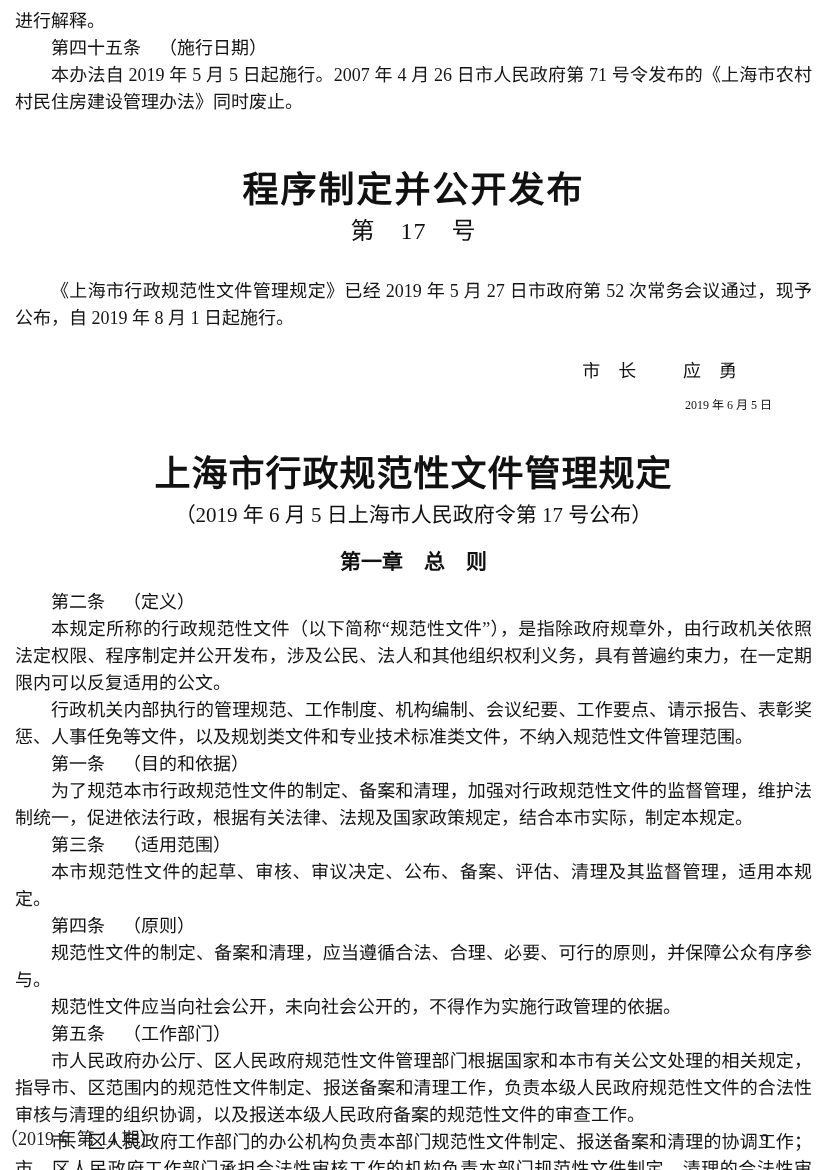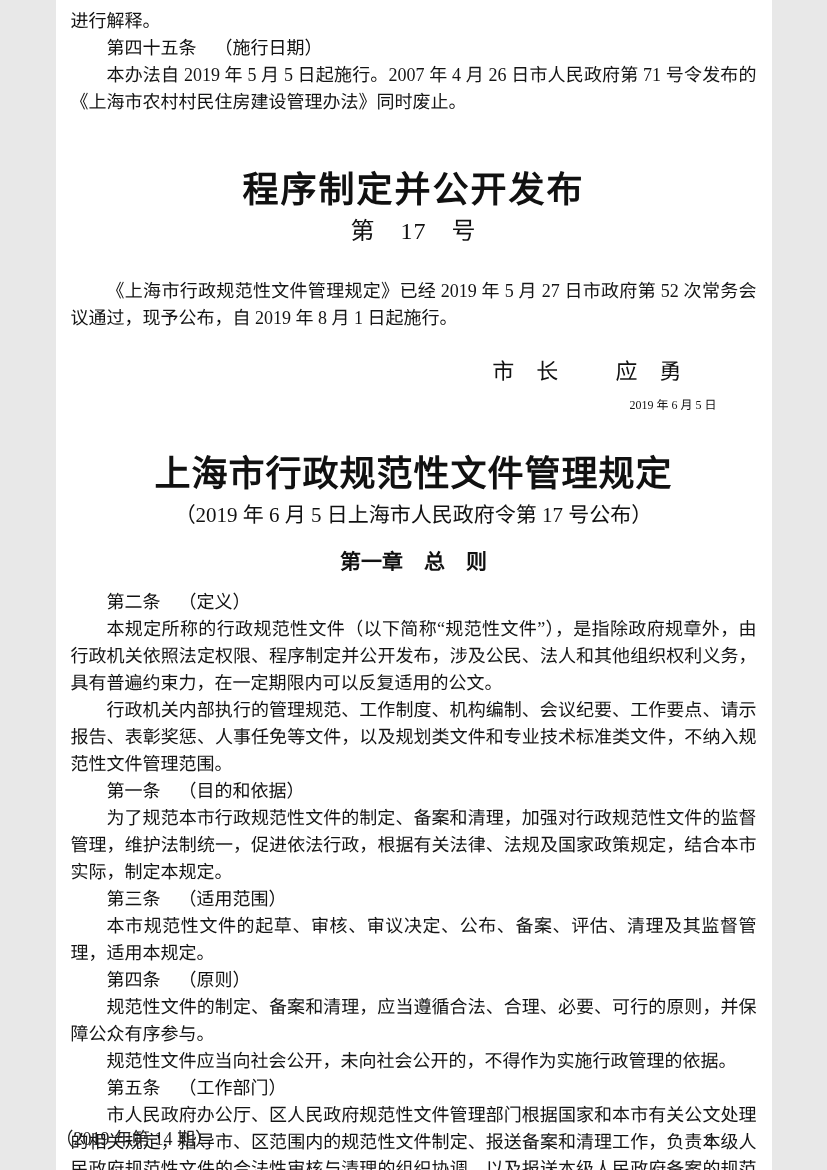--- a/index.html
+++ b/index.html
@@ -1,19 +1,19 @@
 <!DOCTYPE html>
 <html lang="zh-CN"><head>
 <meta charset="utf-8">
 <style>
   * { margin: 0; padding: 0; box-sizing: border-box; }
   html, body { background: #e8e8e8; }
   .page {
     position: relative;
-    width: 716px;
+    width: 827px;
     height: 1170px;
     margin: 0 auto;
     background: #ffffff;
     color: #111111;
     font-family: "Liberation Serif", "DejaVu Serif", serif;
     overflow: hidden;
   }
   .content { padding: 8px 15px 0 15px; }
 
   .body-line, .body-para {
@@ -41,21 +41,21 @@
   }
   .decree-number {
     font-size: 24px;
     line-height: 34px;
     text-align: center;
     letter-spacing: 1px;
   }
   .decree-body { margin-top: 30px; }
   .sign-name {
     margin-top: 26px;
-    font-size: 22px;
+    font-size: 18px;
     line-height: 27px;
     text-align: right;
     padding-right: 75px;
   }
   .sign-name .signer-name { margin-left: 2.6em; }
   .sign-date {
     margin-top: 7px;
     font-size: 12px;
     line-height: 27px;
     text-align: right;

